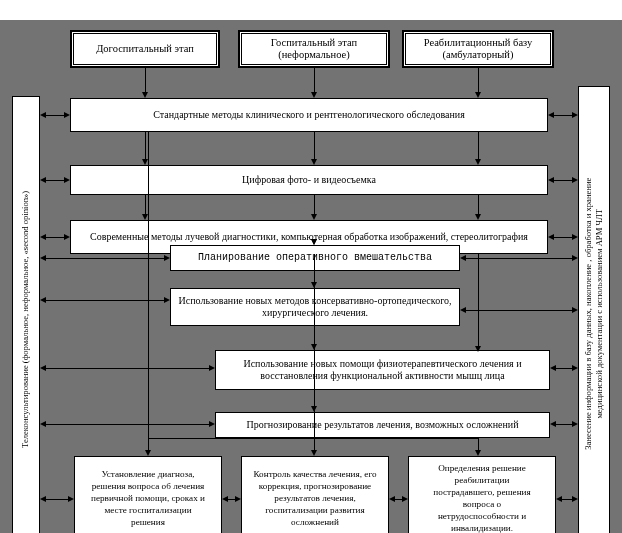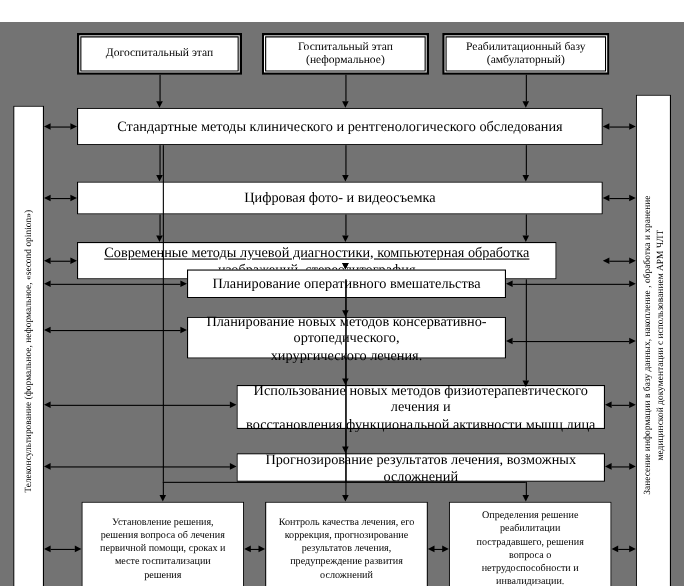--- a/index.html
+++ b/index.html
@@ -34,21 +34,21 @@
     padding: 2px 4px;
   }
 
   
   .stage-box {
     border: 2px solid #000000;
     box-shadow: inset 0 0 0 1px #ffffff, inset 0 0 0 2px #000000;
     font-size: 10.5px;
   }
 
-  .proc-box { font-size: 13px; }
+  .proc-box { font-size: 10px; }
 
   .outcome-box { font-size: 9.2px; line-height: 1.3; }
 
   
   .side-bar {
     position: absolute;
     box-sizing: border-box;
     border: 1px solid #000000;
     background: #ffffff;
     display: flex;
@@ -133,55 +133,55 @@
   </div>
 
   <div class="box proc-box" style="left:70px; top:78px; width:478px; height:34px;">
     <span>Стандартные методы клинического и рентгенологического обследования</span>
   </div>
 
   <div class="box proc-box" style="left:70px; top:145px; width:478px; height:30px;">
     <span>Цифровая фото- и видеосъемка</span>
   </div>
 
-  <div class="box proc-box" style="left:70px; top:200px; width:436px; height:34px;text-decoration:underline;">
+  <div class="box proc-box" style="left:70px; top:200px; width:478px; height:34px;">
     <span>Современные методы лучевой диагностики, компьютерная обработка изображений, стереолитография</span>
   </div>
 
-  <div class="box proc-box" style="left:170px; top:225px; width:290px; height:26px;">
+  <div class="box proc-box" style="left:170px; top:225px; width:290px; height:26px;font-family:Liberation Mono, monospace;">
     <span>Планирование оперативного вмешательства</span>
   </div>
 
   <div class="box proc-box" style="left:170px; top:268px; width:290px; height:38px; flex-direction:column;">
-    <span>Планирование новых методов консервативно-ортопедического,</span>
+    <span>Использование новых методов консервативно-ортопедического,</span>
     <span>хирургического лечения.</span>
   </div>
 
   <div class="box proc-box" style="left:215px; top:330px; width:335px; height:40px; flex-direction:column;">
-    <span>Использование новых методов физиотерапевтического лечения и</span>
+    <span>Использование новых помощи физиотерапевтического лечения и</span>
     <span>восстановления функциональной активности мышц лица</span>
   </div>
 
   <div class="box proc-box" style="left:215px; top:392px; width:335px; height:26px;">
     <span>Прогнозирование результатов лечения, возможных осложнений</span>
   </div>
 
   <div class="box outcome-box" style="left:74px; top:436px; width:148px; height:86px; flex-direction:column;">
-    <span>Установление решения,</span>
+    <span>Установление диагноза,</span>
     <span>решения вопроса об лечения</span>
     <span>первичной помощи, сроках и</span>
     <span>месте госпитализации</span>
     <span>решения</span>
   </div>
 
   <div class="box outcome-box" style="left:241px; top:436px; width:148px; height:86px; flex-direction:column;">
     <span>Контроль качества лечения, его</span>
     <span>коррекция, прогнозирование</span>
     <span>результатов лечения,</span>
-    <span>предупреждение развития</span>
+    <span>госпитализации развития</span>
     <span>осложнений</span>
   </div>
 
   <div class="box outcome-box" style="left:408px; top:436px; width:148px; height:86px; flex-direction:column;">
     <span>Определения решение</span>
     <span>реабилитации</span>
     <span>пострадавшего, решения</span>
     <span>вопроса о</span>
     <span>нетрудоспособности и</span>
     <span>инвалидизации.</span>

